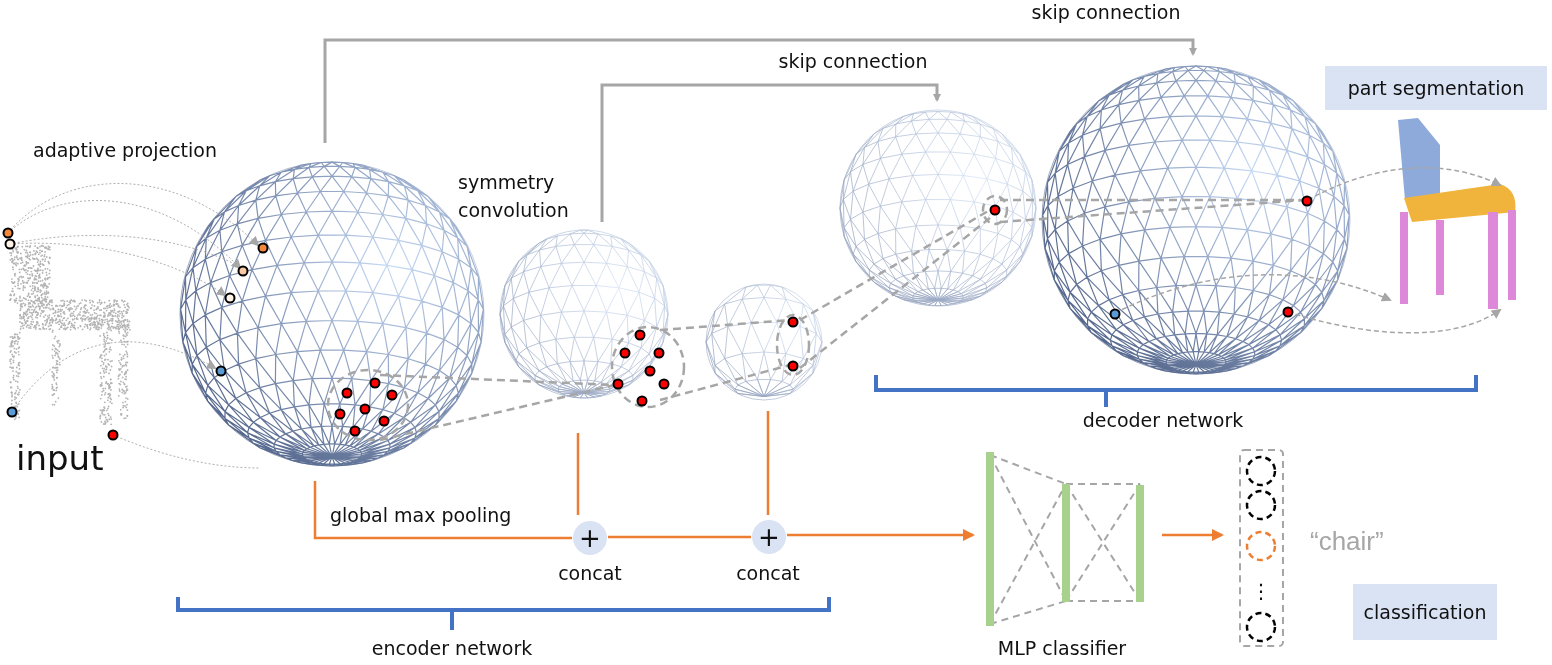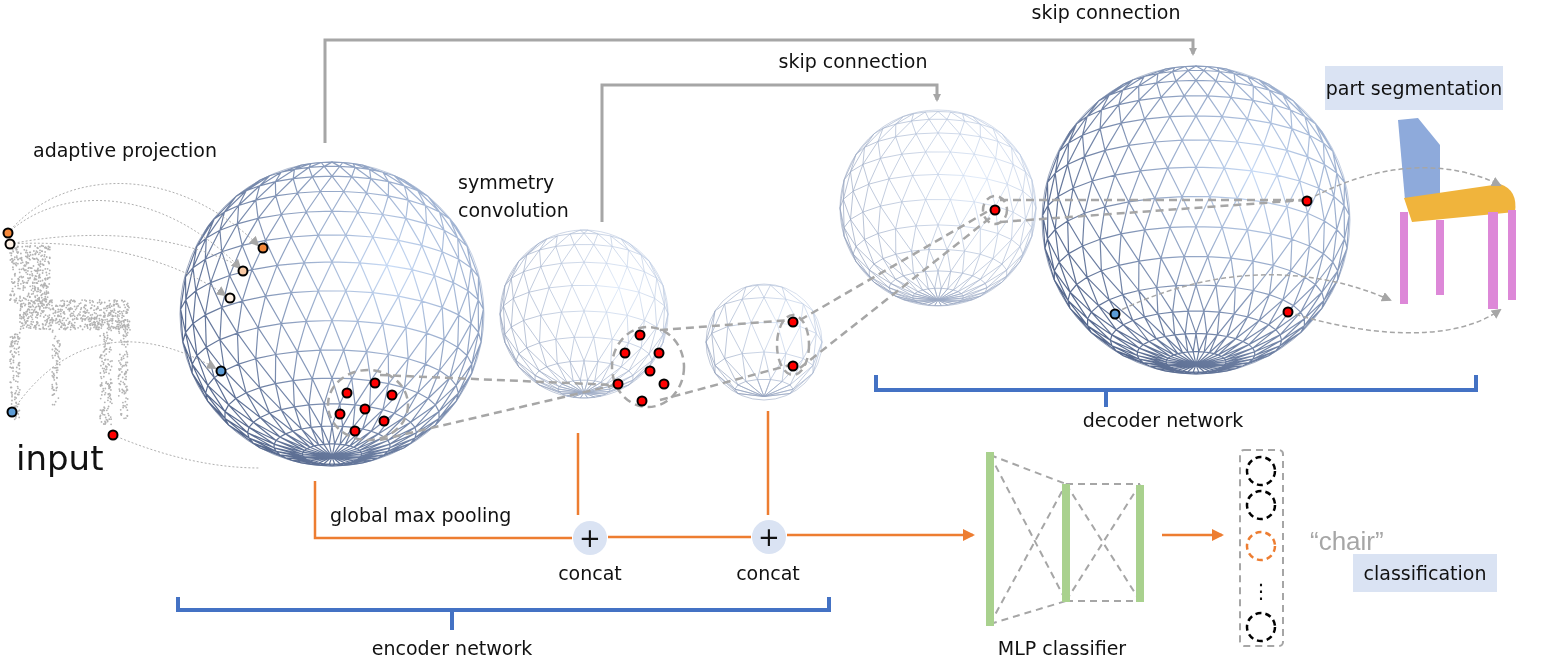--- a/index.html
+++ b/index.html
@@ -1593,14 +1593,14 @@
     <text x="1261" y="598" font-size="20" text-anchor="middle" class="lbl">⋮</text>
   </g>
   <text x="1310" y="550" font-size="26" fill="#a6a6a6" font-family="Liberation Sans, sans-serif">“chair”</text>
 
   <text class="lbl" x="33" y="157" font-size="19">adaptive projection</text>
   <text class="lbl" x="16" y="470" font-size="34">input</text>
   <text class="lbl" x="458" y="189" font-size="19">symmetry</text>
   <text class="lbl" x="458" y="217" font-size="19">convolution</text>
 </svg>
 
-<div class="box-lbl" style="left:1325px;top:66px;width:178px;height:44px;text-align:center;">part segmentation</div>
-<div class="box-lbl" style="left:1353px;top:554px;width:144px;height:38px;">classification</div>
+<div class="box-lbl" style="left:1325px;top:66px;width:222px;height:44px;text-align:center;">part segmentation</div>
+<div class="box-lbl" style="left:1353px;top:584px;width:144px;height:56px;">classification</div>
 
 </body></html>

